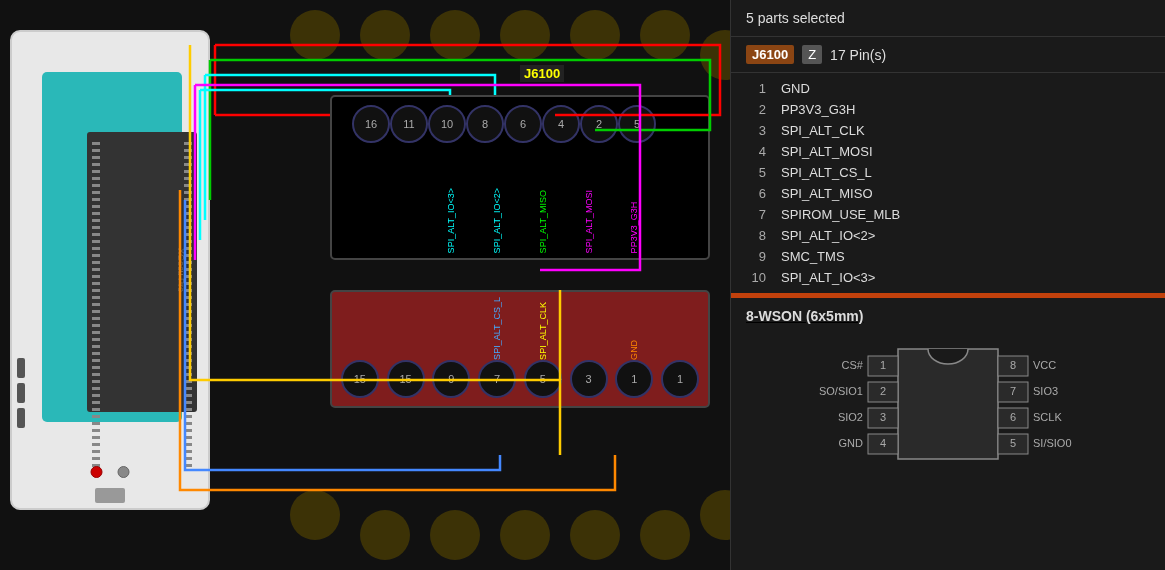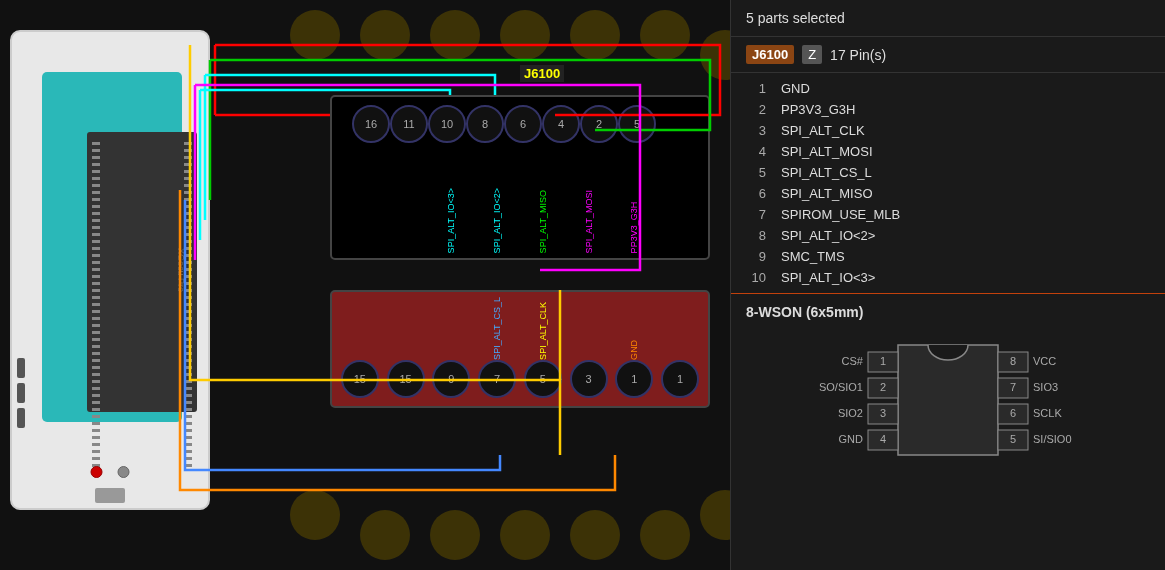--- a/index.html
+++ b/index.html
@@ -243,22 +243,23 @@
       width: 20px;
       text-align: right;
     }
 
     .pin-name {
       color: #ddd;
     }
 
     
     .package-section {
-      border-top: 1px solid #c2410c;
+      border-top: 5px solid #c2410c;
       padding: 10px 15px;
+      text-decoration: underline;
     }
 
     .package-title {
       color: #ddd;
       font-size: 14px;
       font-weight: bold;
       margin-bottom: 10px;
     }
 
     .package-diagram {

